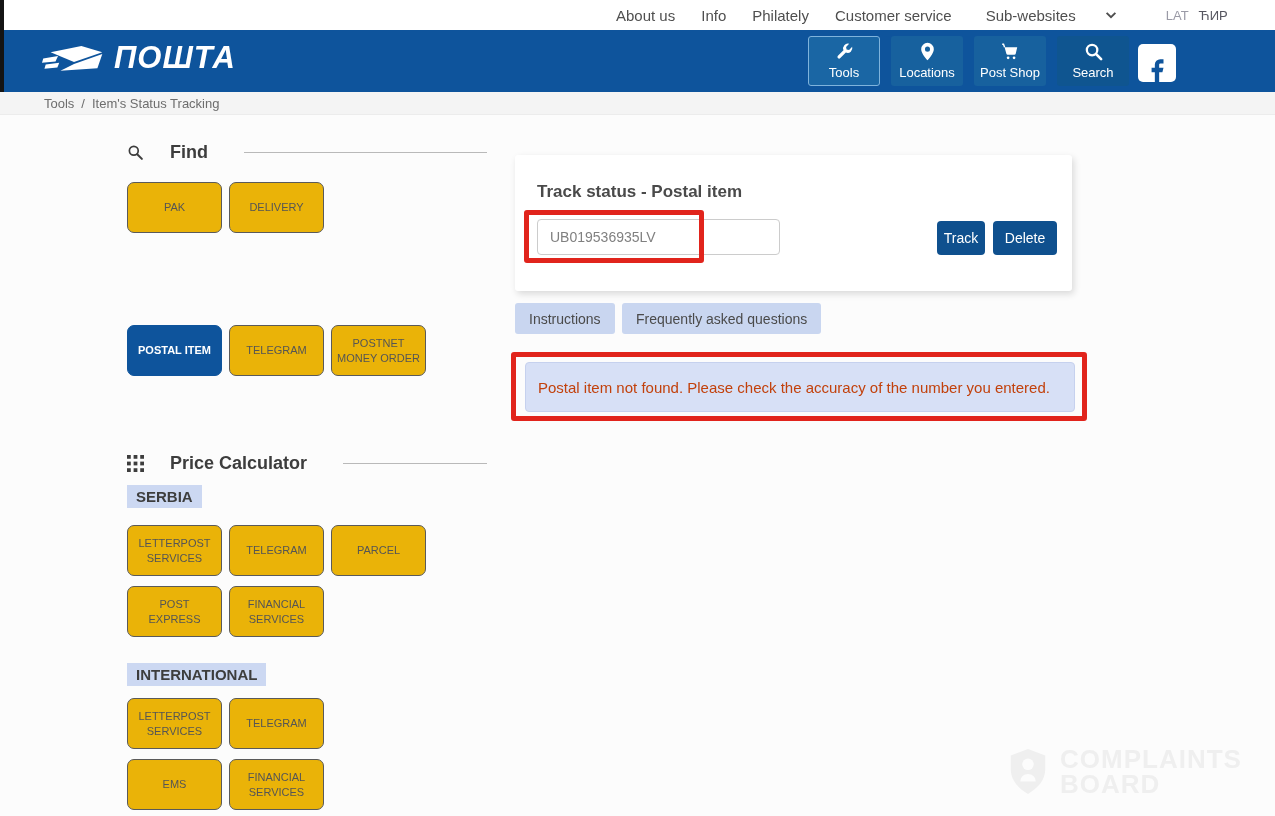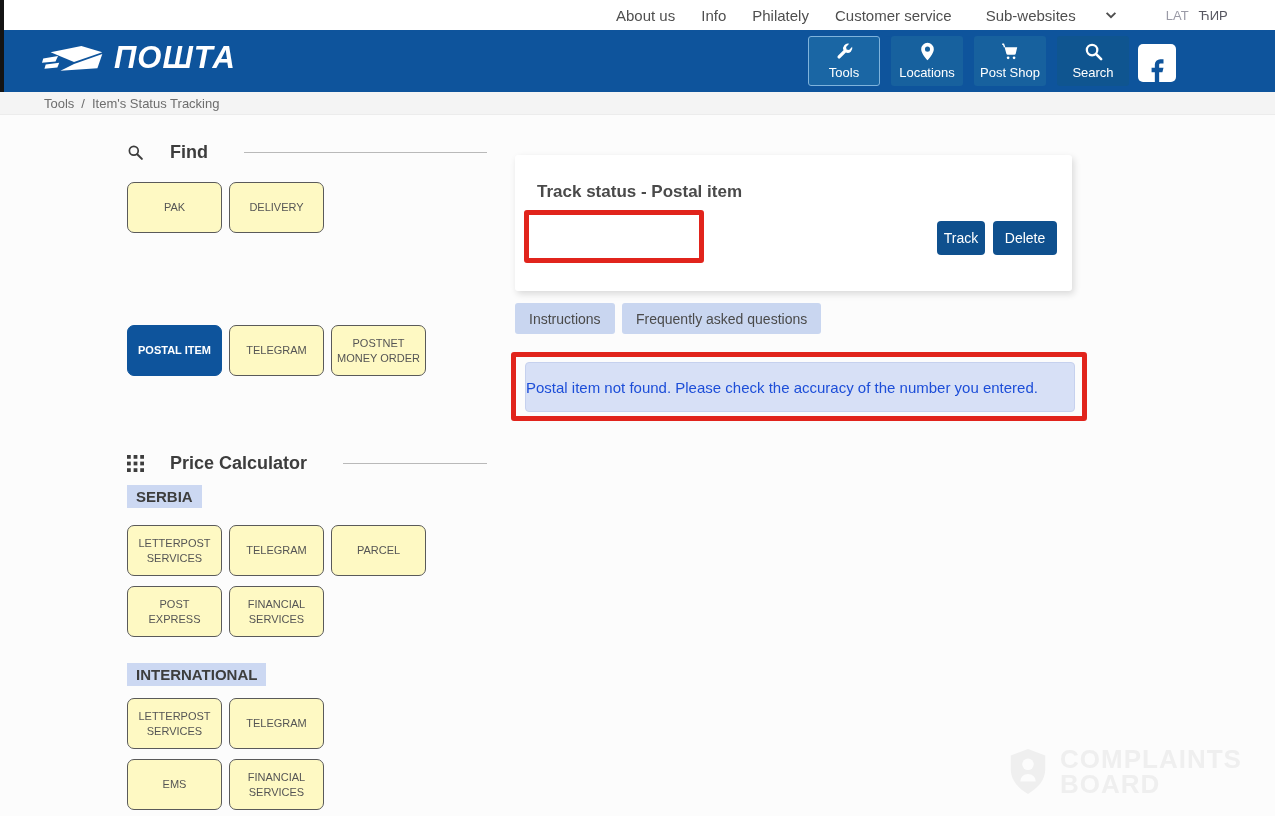--- a/index.html
+++ b/index.html
@@ -48,21 +48,21 @@
   .crumb { cursor:pointer; }
 
   
   .sidebar { position:absolute; left:127px; top:0; width:360px; height:816px; }
   .sec-title { position:absolute; left:0; width:360px; display:flex; align-items:center; gap:26px; }
   .sec-title .ticon { width:17px; height:17px; color:#3d3d3d; flex:0 0 auto; }
   .sec-title .ttext { font-size:18px; font-weight:600; color:#3d3d3d; white-space:nowrap; }
   .sec-title .trule { flex:1; height:1px; background:#b9b9b9; margin-left:10px; }
   .btn-row { position:absolute; left:0; display:flex; gap:7px; }
   .sbtn {
-    width:95px; height:51px; background:#fef9c3; border:1px solid #5a5a5a; border-radius:7px;
+    width:95px; height:51px; background:#eab308; border:1px solid #5a5a5a; border-radius:7px;
     color:#555; font-size:11px; line-height:1.35; text-align:center;
     display:flex; align-items:center; justify-content:center; padding:2px 5px; cursor:pointer;
     font-family:"Liberation Sans", sans-serif;
   }
   .sbtn.active { background:#0e549c; border-color:#0e549c; color:#fff; font-weight:bold; }
   .region-badge { position:absolute; left:0; display:inline-block; background:#ccd8f2; color:#3d3d3d;
                   font-size:15px; font-weight:600; padding:3px 9px; }
 
   
   .card { position:absolute; left:515px; top:155px; width:557px; height:136px; background:#fff;
@@ -76,21 +76,21 @@
   .btn-track { left:422px; width:48px; }
   .btn-delete { left:478px; width:64px; }
 
   .chip { position:absolute; top:303px; height:31px; background:#c9d6f0; border-radius:3px; color:#4a4a4a;
           font-size:14px; display:flex; align-items:center; padding:0 14px; cursor:pointer; }
   .chip-1 { left:515px; }
   .chip-2 { left:622px; }
 
   .error-box { position:absolute; left:525px; top:362px; width:550px; height:50px; background:#d7e0f6;
                border:1px solid #c6d1ee; border-radius:4px; display:flex; align-items:center;
-               padding-left:0; font-size:15px; color:#1d4ed8; }
+               padding-left:12px; font-size:15px; color:#c2410c; }
 
   .red-annot { position:absolute; border:5px solid #e1241c; border-radius:3px; pointer-events:none; z-index:9; }
   .red-annot-input { left:524px; top:210px; width:180px; height:53px; }
   .red-annot-error { left:511px; top:352px; width:576px; height:69px; }
 
   
   .watermark { position:absolute; left:1005px; top:746px; display:flex; align-items:center; gap:9px;
                color:#efefef; user-select:none; }
   .wm-shield { width:46px; height:52px; fill:#efefef; }
   .wm-text { font-weight:bold; font-size:26px; letter-spacing:1px; line-height:0.95; }
@@ -227,20 +227,21 @@
     <button class="sbtn">TELEGRAM</button>
   </div>
   <div class="btn-row" style="top:759px;">
     <button class="sbtn">EMS</button>
     <button class="sbtn">FINANCIAL SERVICES</button>
   </div>
 </div>
 
 <div class="card">
   <div class="card-title">Track status - Postal item</div>
+  <input class="track-input" type="text" value="UB019536935LV" style="">
   <button class="blue-btn btn-track">Track</button>
   <button class="blue-btn btn-delete">Delete</button>
 </div>
 
 <div class="chip chip-1">Instructions</div>
 <div class="chip chip-2">Frequently asked questions</div>
 
 <div class="error-box">
   <span>Postal item not found. Please check the accuracy of the number you entered.</span>
 </div>

